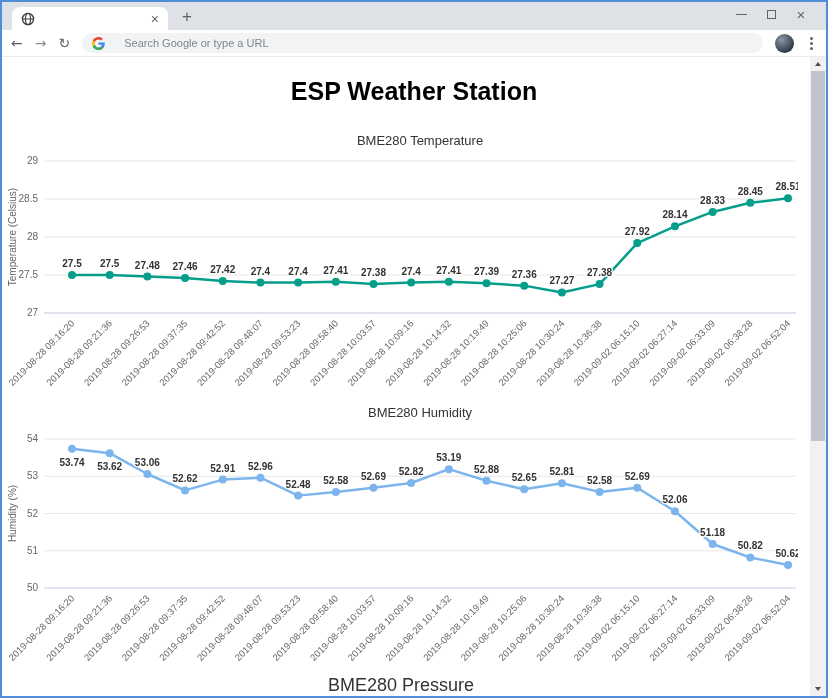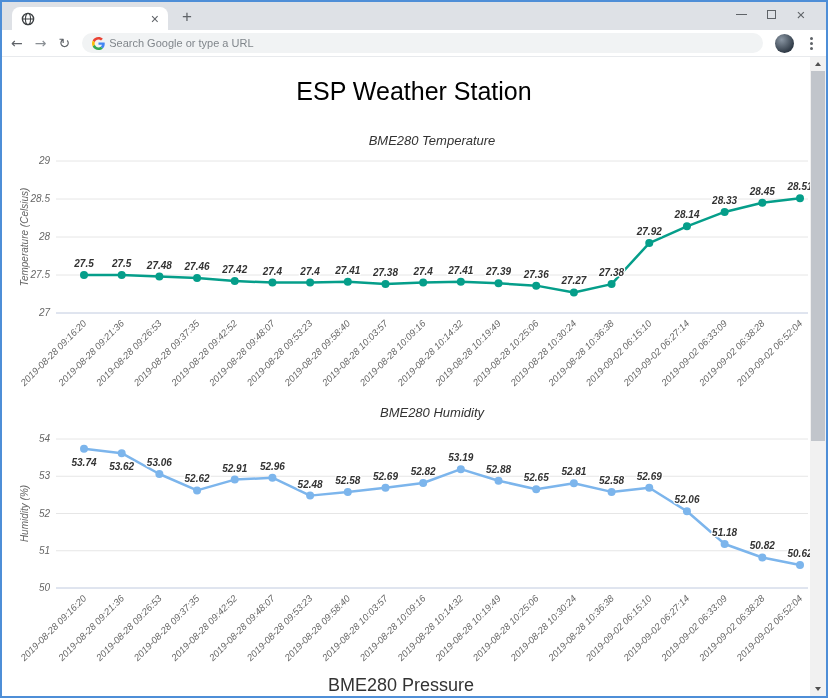--- a/index.html
+++ b/index.html
@@ -19,32 +19,32 @@
   .ctl-min-glyph { width:11px; height:1px; background:#5f6368; display:block; }
   .ctl-max-glyph { width:9px; height:9px; border:1px solid #5f6368; display:block; }
   .ctl-close-glyph { font-size:15px; color:#5f6368; line-height:1; }
 
   
   .toolbar { height:27px; background:#fff; border-bottom:1px solid #e8eaed; display:flex;
              align-items:center; padding:0 9px; gap:12px; flex:none; }
   .nav-ic { color:#5f6368; font-size:14px; line-height:1; font-family:"DejaVu Sans", sans-serif; }
   .nav-ic.fwd { color:#8a8f94; }
   .addressbar { flex:1; height:20px; background:#f1f3f4; border-radius:10px; display:flex;
-                align-items:center; padding:0 10px; gap:4px; }
+                align-items:center; padding:0 10px; gap:19px; }
   .addr-text { color:#80868b; font-size:11px; }
   .avatar { width:19px; height:19px; border-radius:50%;
             background:radial-gradient(circle at 35% 30%, #8a96a3, #2f3a46 72%); }
   .menu-dots { display:flex; flex-direction:column; gap:2px; padding:0 4px; }
   .menu-dots i { width:3px; height:3px; border-radius:50%; background:#5f6368; }
 
   
   .content { flex:1; background:#fff; position:relative; overflow:hidden; }
   h1.page-title { margin:20px 16px 0; text-align:center; font-size:25px; line-height:28px;
-                  color:#000; font-weight:normal; }
-  .chart-wrap { margin-left:14px;font-style:italic; }
+                  color:#000; font-weight:bold; }
+  .chart-wrap { margin-left:2px; }
   .chart-wrap.first { margin-top:22px; }
   .chart-wrap.second { margin-top:4px; }
   .pressure-title { width:794px; margin:2px 0 0 2px; text-align:center; color:#333333; font-size:18px; }
 
   svg text { font-family:"Liberation Sans", sans-serif; }
   svg .ct { font-size:13px; fill:#333333; }
   svg .yl { font-size:10px; fill:#666666; }
   svg .tk { font-size:10px; fill:#666666; }
   svg .xk { font-size:9.5px; fill:#666666; }
   svg .dl { font-size:10px; font-weight:bold; fill:#333333; stroke:#ffffff; stroke-width:2.5px;

